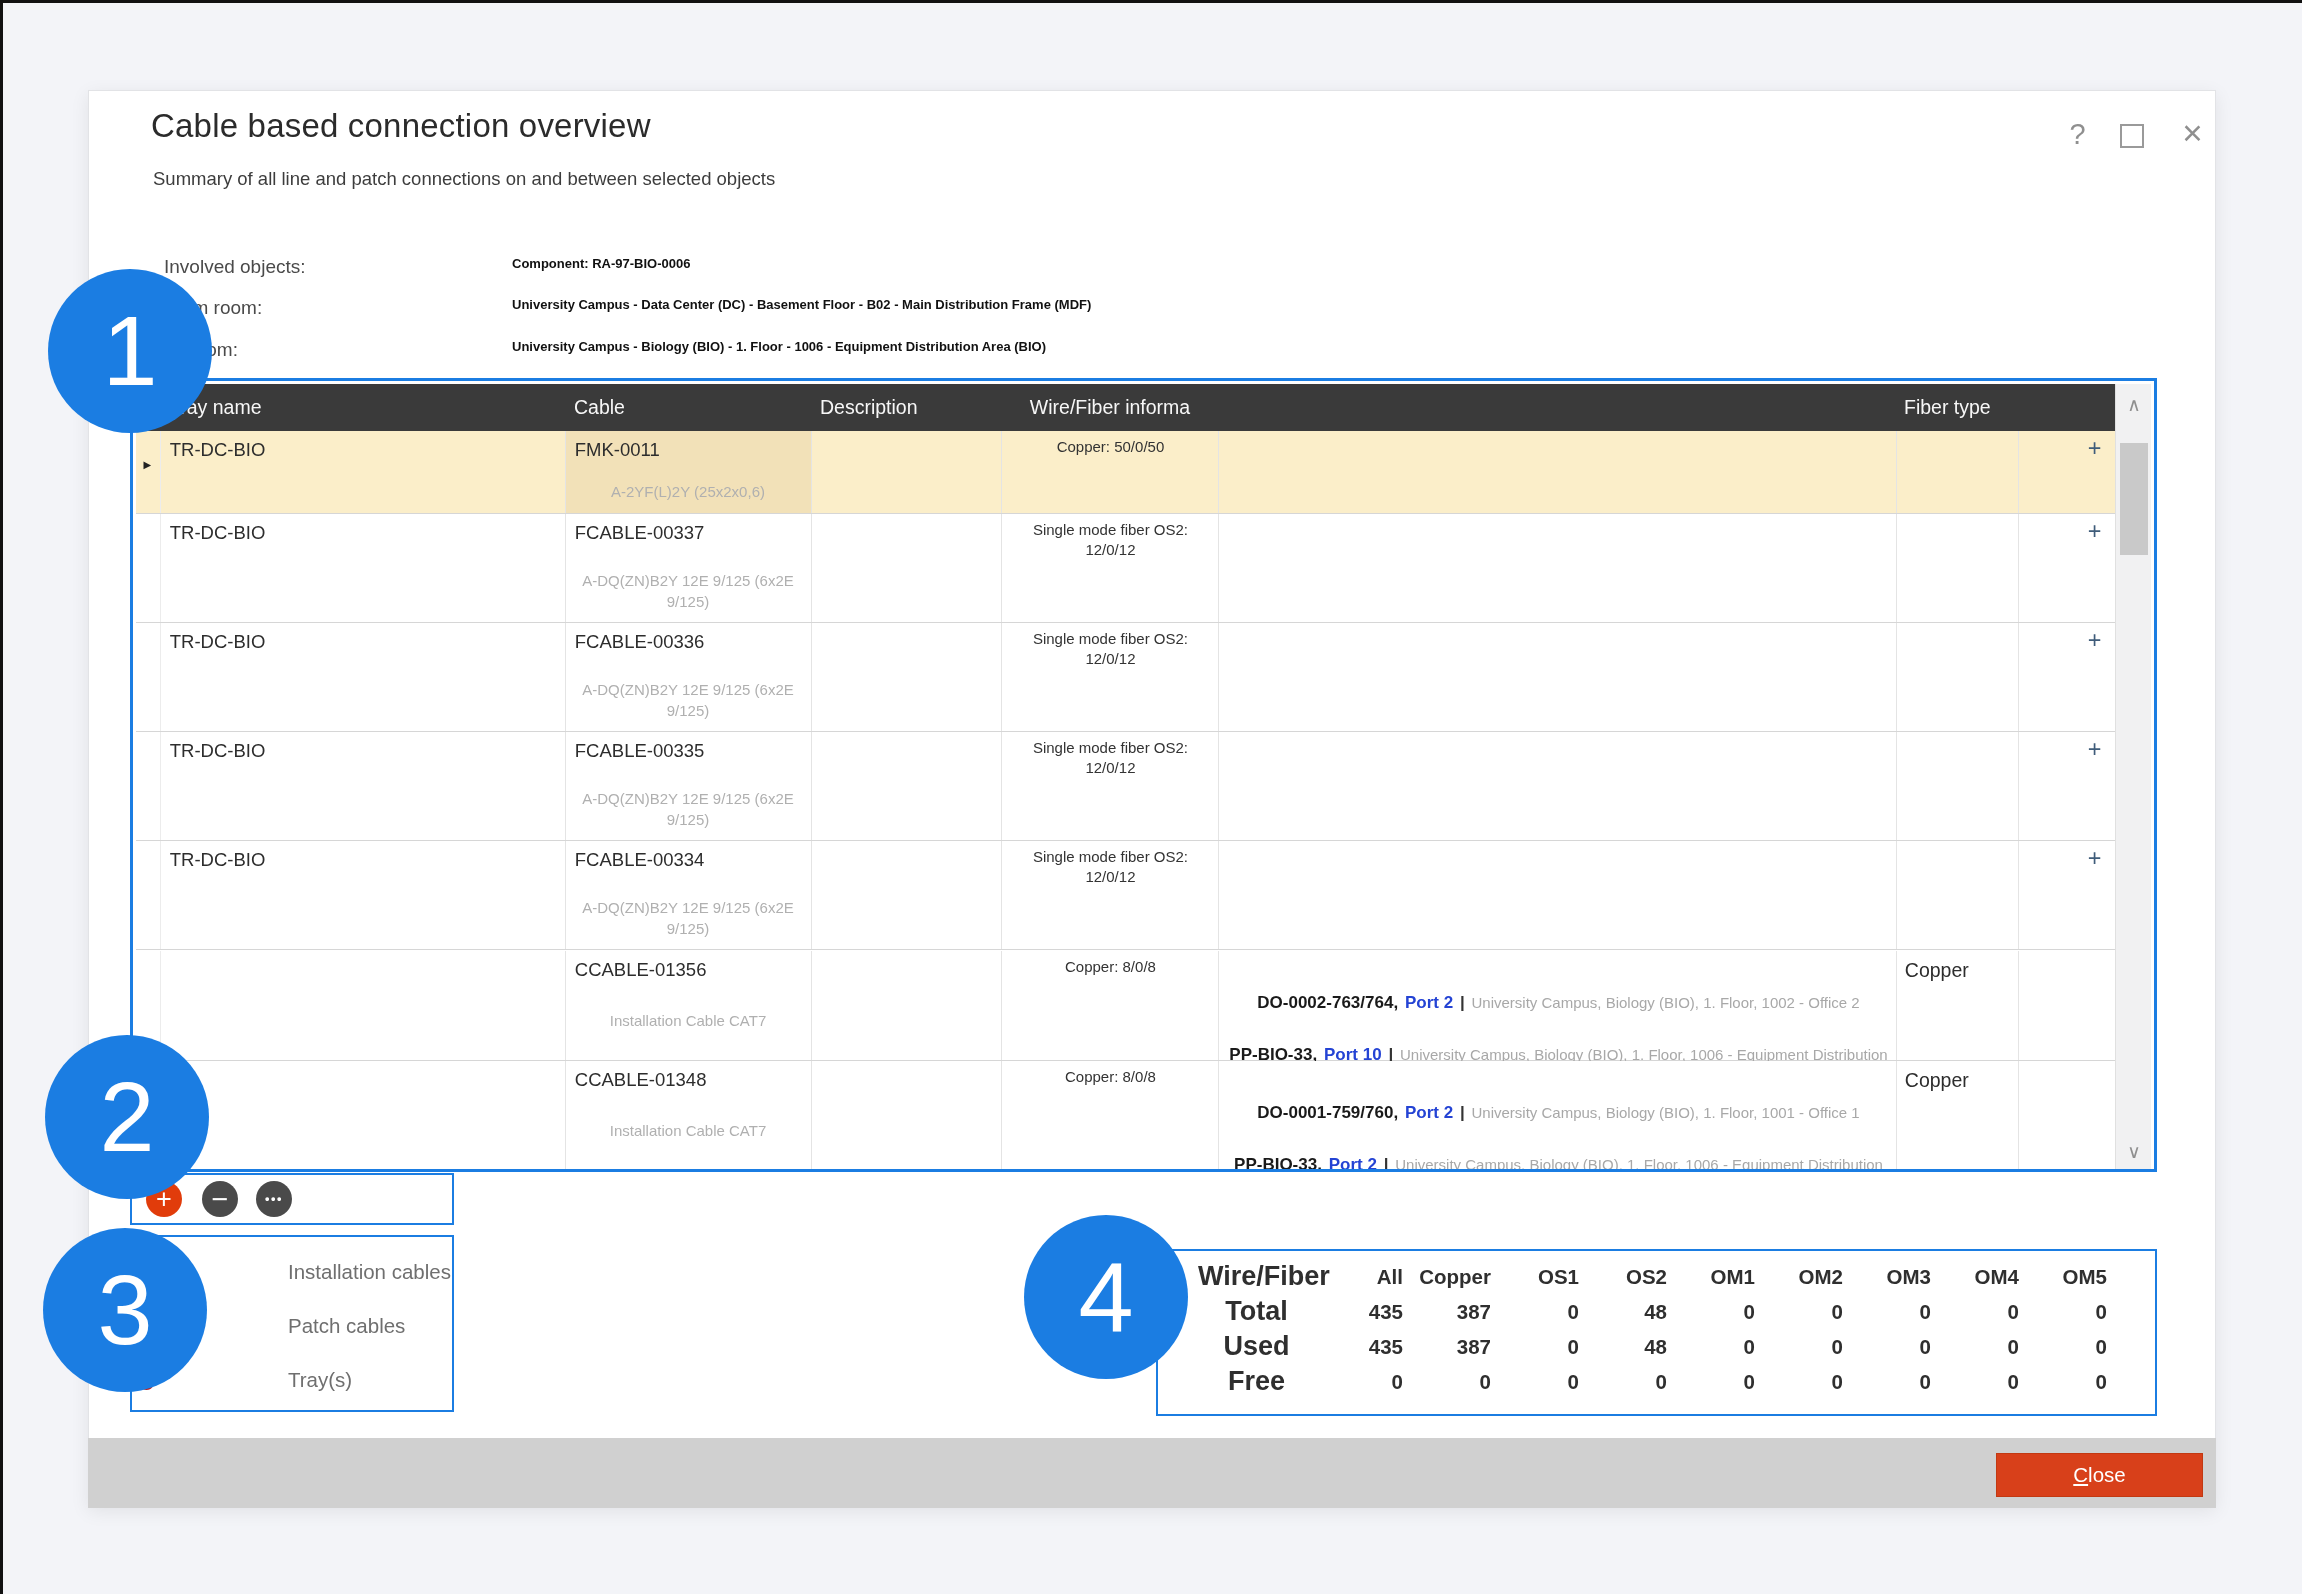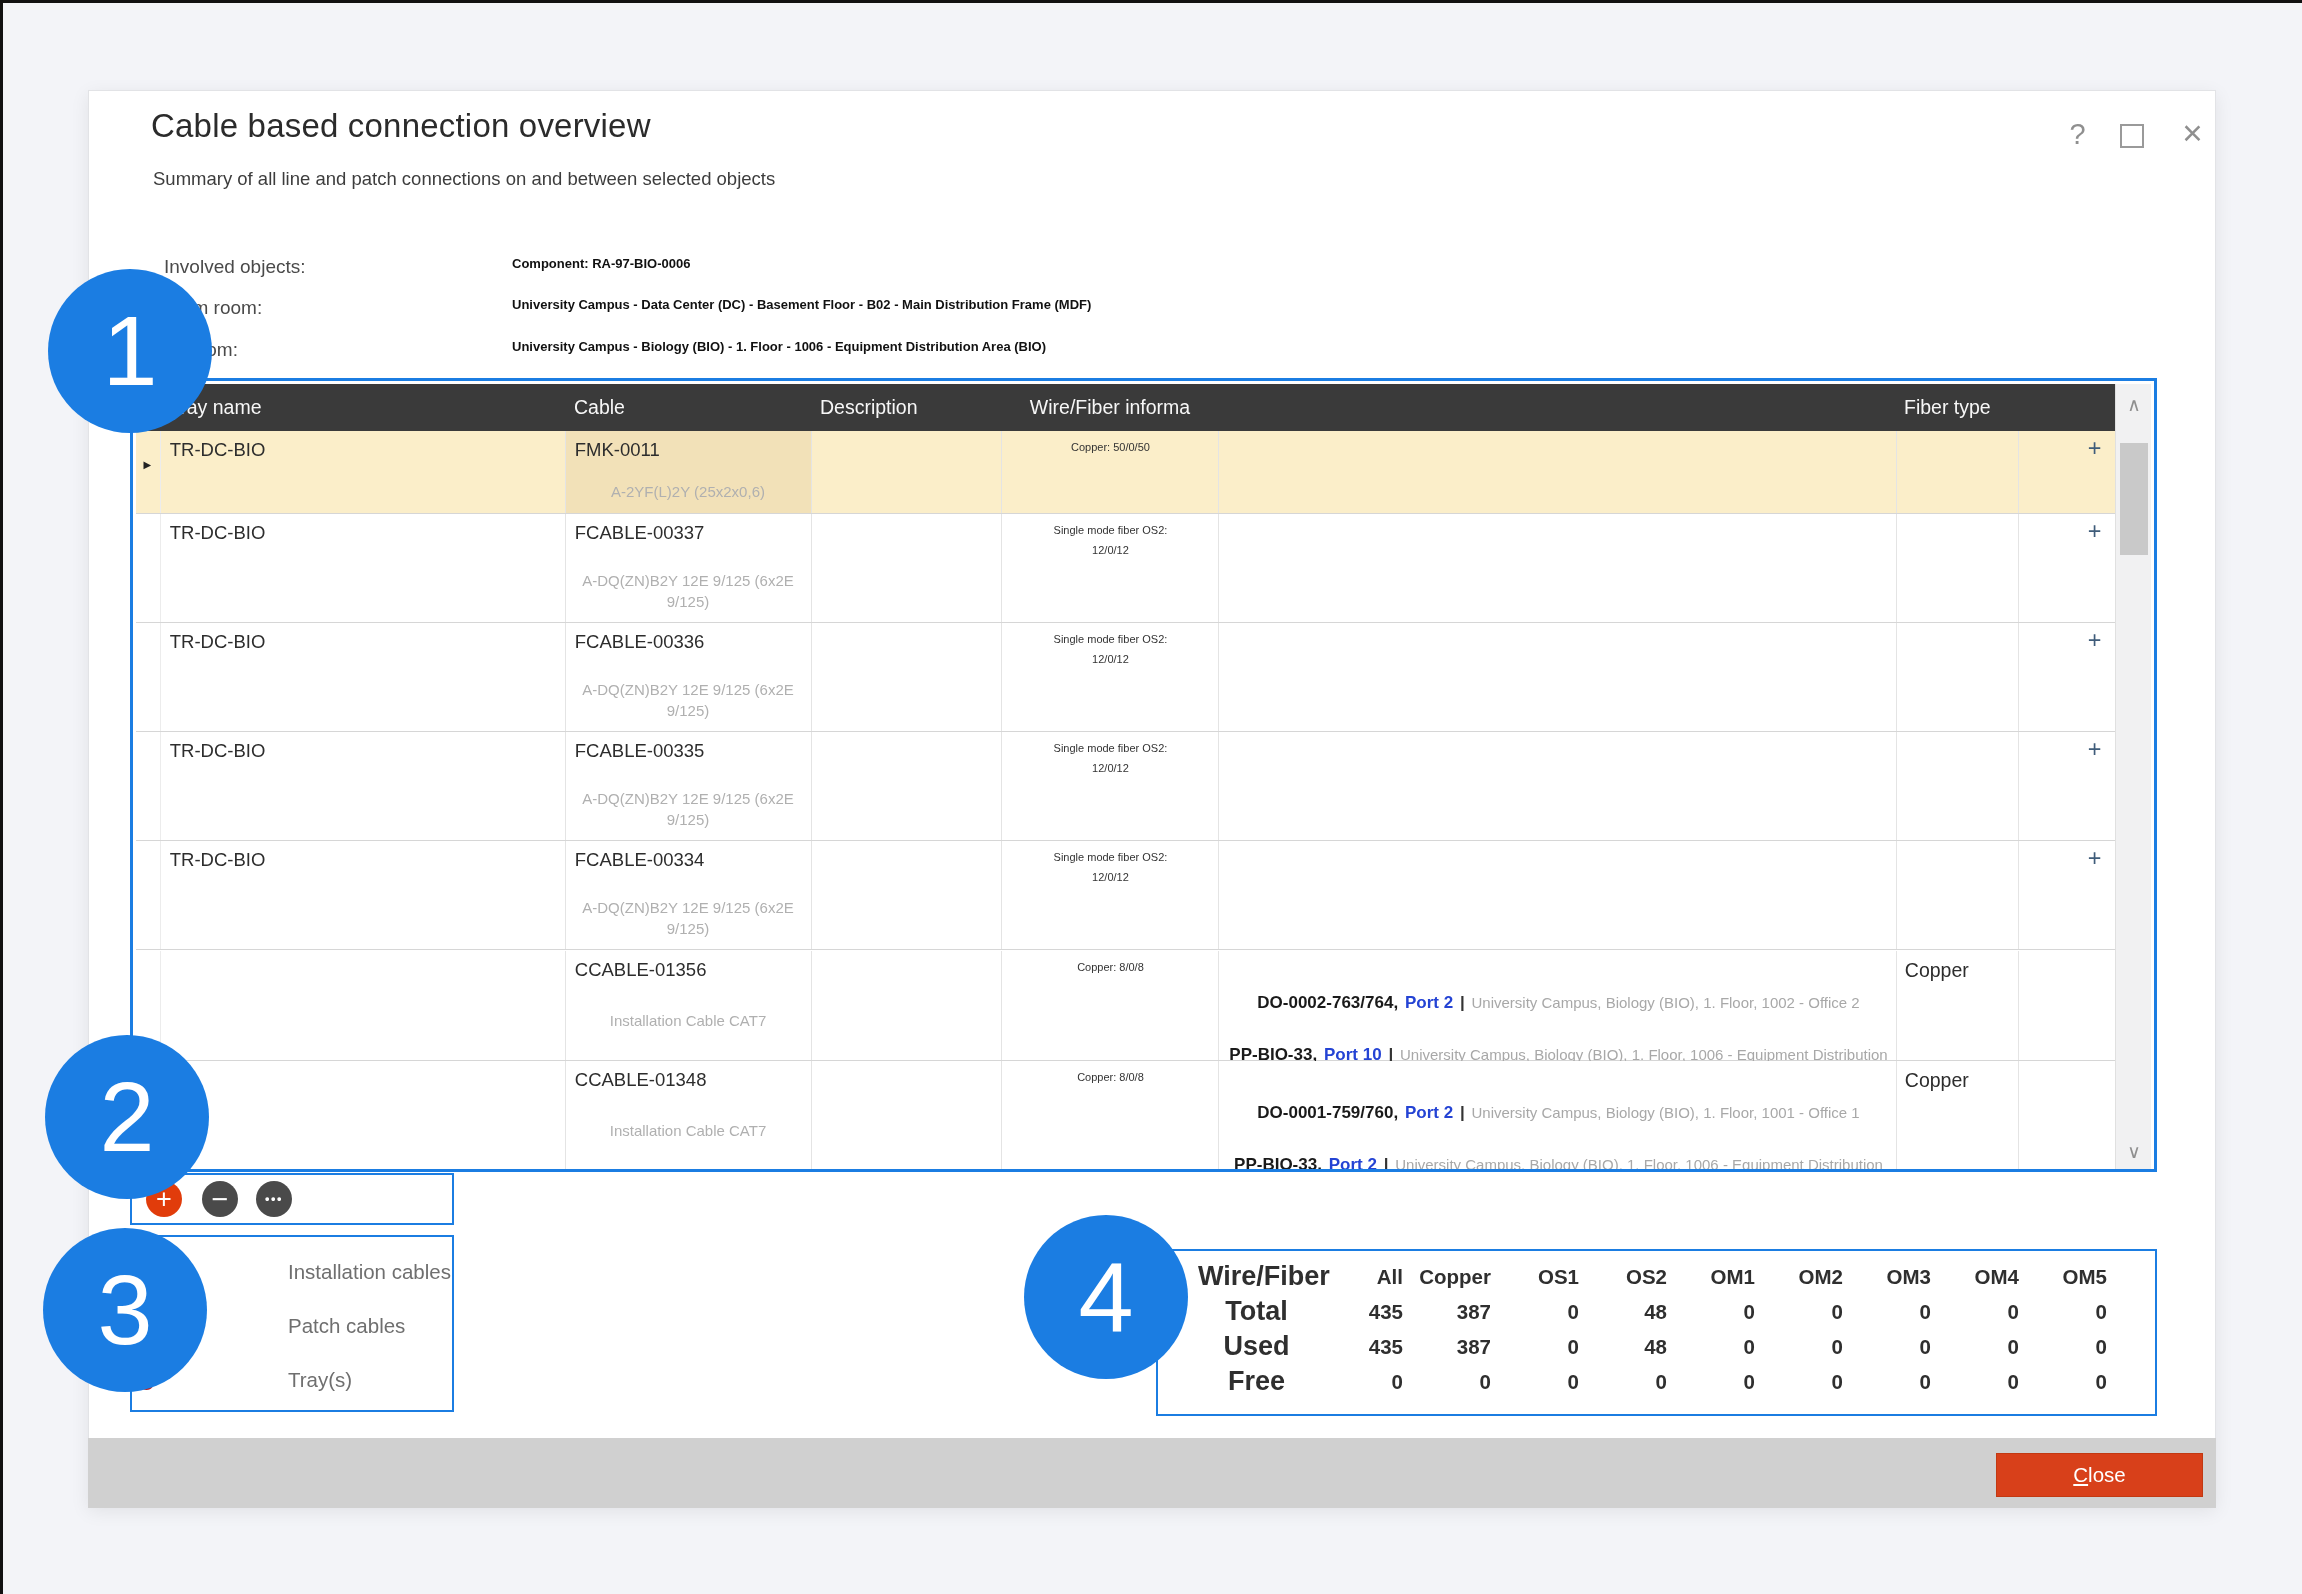--- a/index.html
+++ b/index.html
@@ -67,21 +67,21 @@
   .c-cable{ left:430px; width:246px; }
   .c-desc { left:676px; width:190px; }
   .c-wf   { left:866px; width:217px; }
   .c-conn { left:1083px; width:678px; }
   .c-fiber{ left:1760px; width:123px; }
   .c-plus { left:1883px; width:96px; border-right:none; }
   .sel .c-cable { background:#f2e1b8; }
 
   .cell-main { position:absolute; left:8.8px; top:7.8px; font-size:18.5px; color:#2d2d2d; white-space:nowrap; }
   .cell-sub  { position:absolute; left:8.8px; right:9.8px; font-size:15px; color:#b0b0b0; line-height:20.5px; }
-  .wf-text   { position:absolute; left:6.8px; top:5.9px; right:5.9px; font-size:11px; color:#333; line-height:20.5px; }
+  .wf-text   { position:absolute; left:6.8px; top:5.9px; right:5.9px; font-size:15px; color:#333; line-height:20.5px; }
   .fiber-text{ position:absolute; left:8.8px; top:7.8px; font-size:19.5px; color:#2d2d2d; }
   .plus-btn  { position:absolute; right:13.7px; top:3.9px; font-size:23.4px; color:#3f5c7a; font-weight:400; cursor:pointer; }
   .row-arrow { position:absolute; left:4.9px; top:27px; font-size:12.7px; color:#222; }
 
   .conn-line { position:absolute; left:9.8px; right:7.8px; font-size:17px; line-height:24.4px; color:#1a1a1a;margin-top:32px; }
   .conn-id   { font-weight:bold; color:#1a1a1a; }
   .conn-port { font-weight:bold; color:#2443d4; margin-left:6.8px; cursor:pointer; }
   .conn-sep  { font-weight:bold; color:#333; margin:0 6.8px; }
   .conn-loc  { color:#a8a8a8; font-size:15px; }
 

